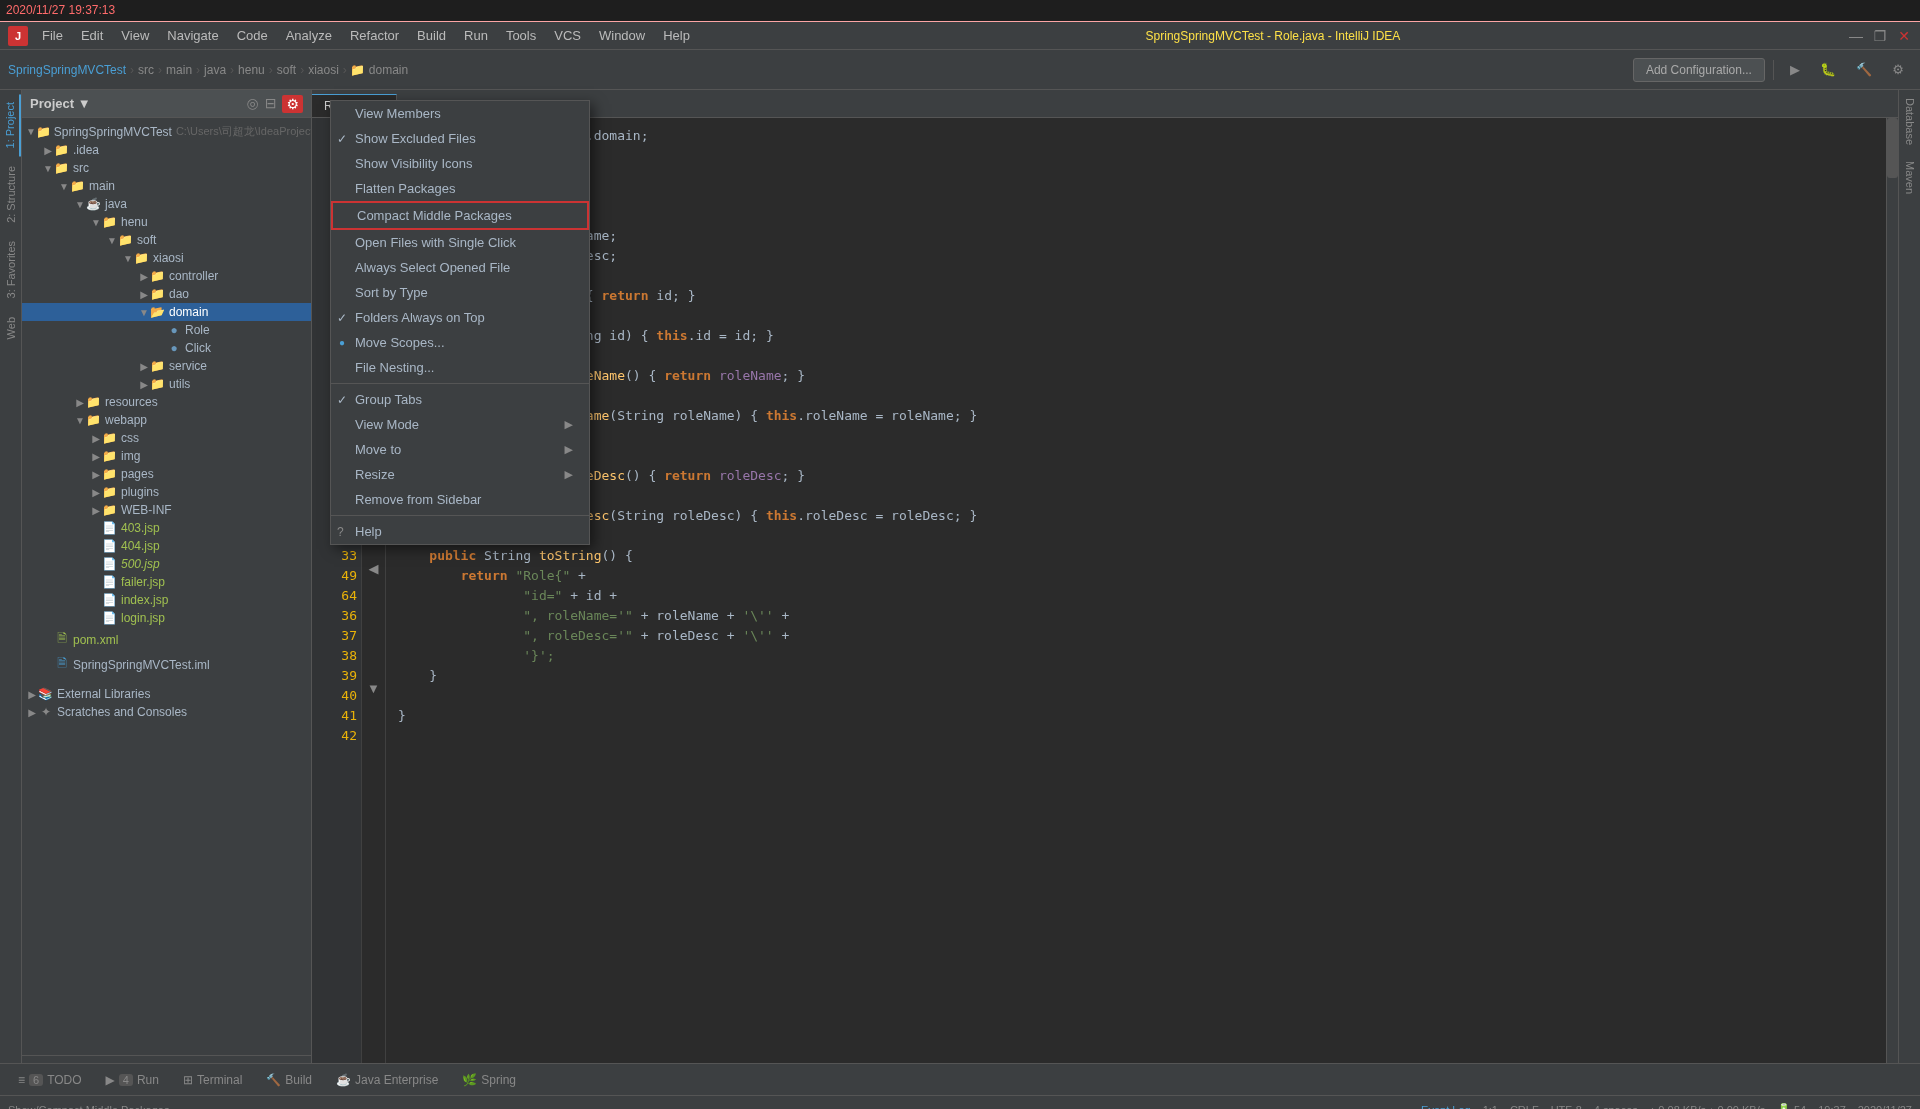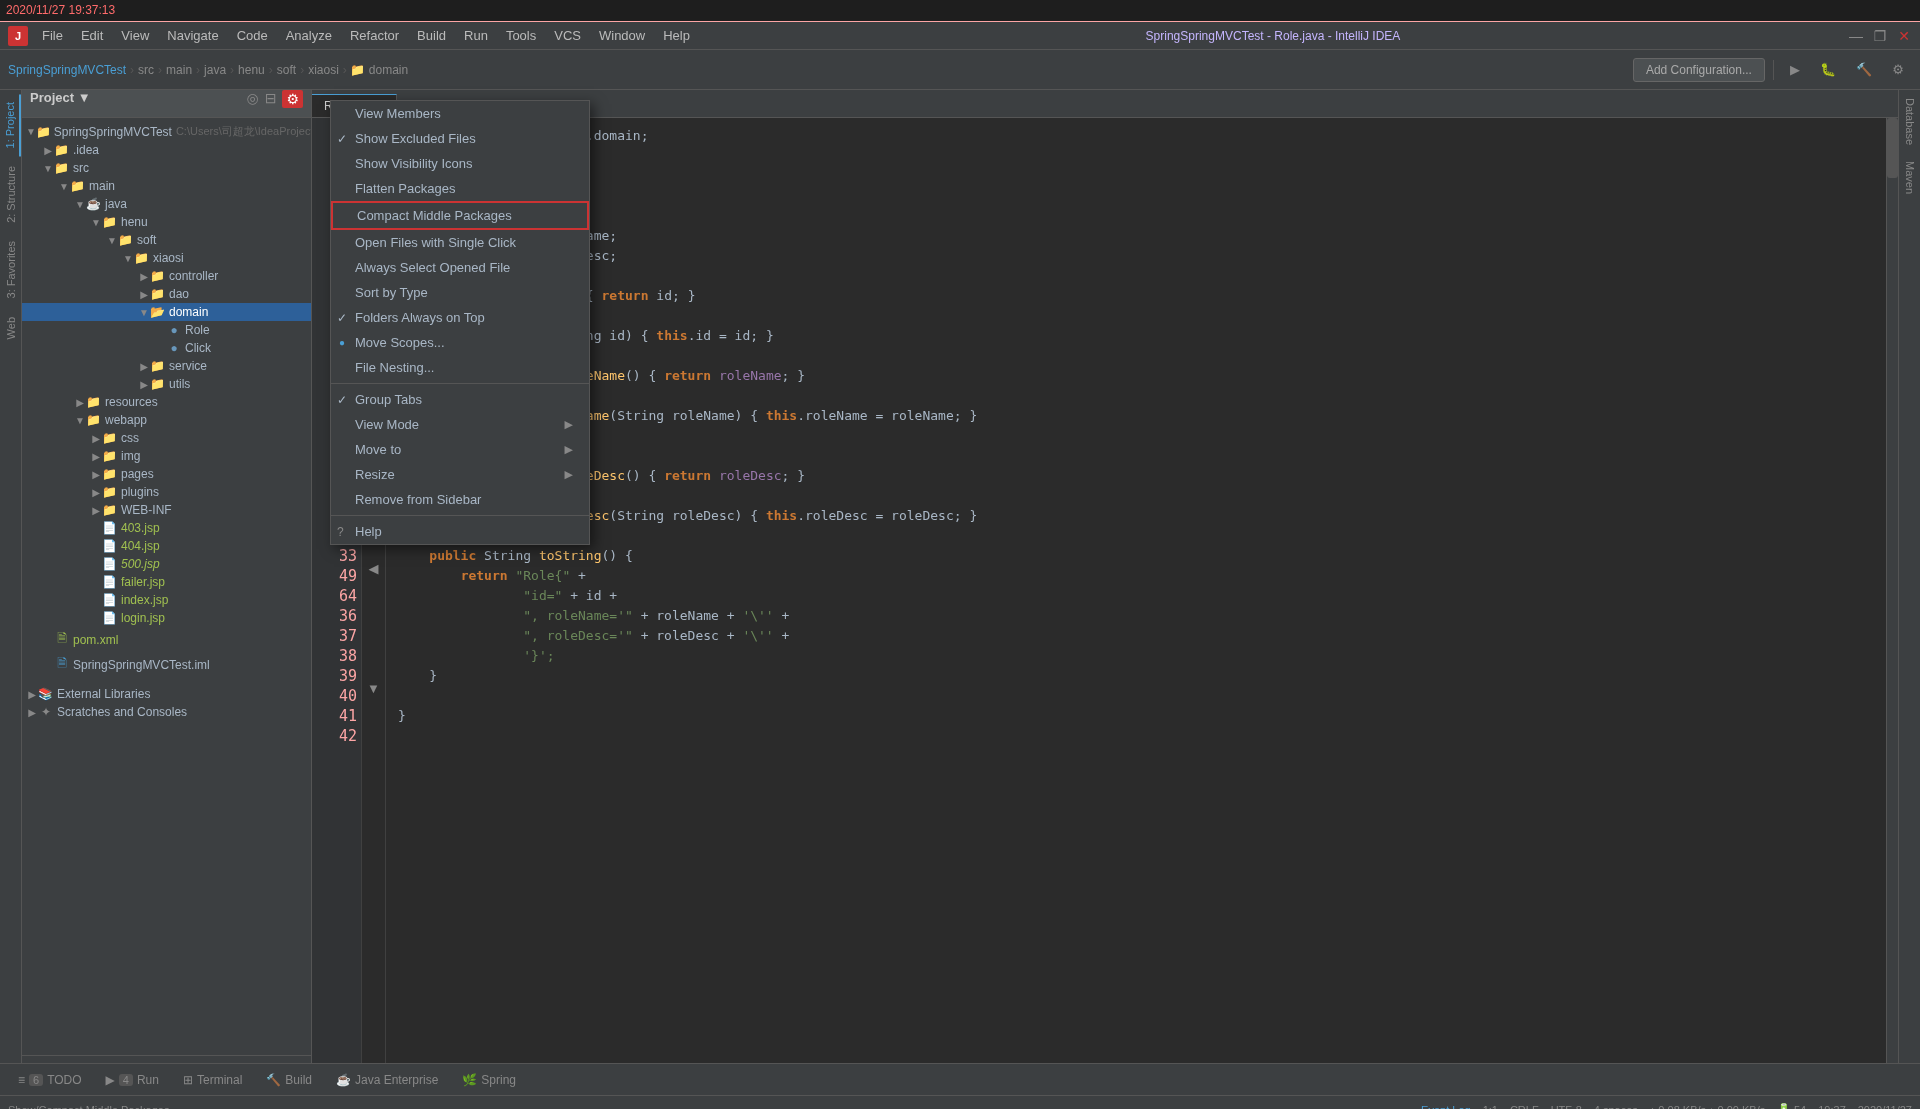--- a/index.html
+++ b/index.html
@@ -37,21 +37,21 @@
     .menu-item {
       padding: 4px 8px;
       color: #bbbbbb;
       font-size: 13px;
       cursor: pointer;
       border-radius: 3px;
     }
     .menu-item-center {
       flex: 1;
       text-align: center;
-      color: #c4b5fd;
+      color: #fde047;
       font-size: 12px;
     }
     .menu-right {
       display: flex;
       gap: 8px;
       align-items: center;
     }
     .win-btn {
       width: 16px;
       height: 16px;
@@ -97,21 +97,21 @@
       width: 290px;
       background: #3c3f41;
       border-right: 1px solid #555;
       display: flex;
       flex-direction: column;
     }
     #project-header {
       height: 28px;
       background: #4c5052;
       display: flex;
-      align-items: flex-start;
+      align-items: center;
       padding: 0 8px;
       gap: 0;
       border-bottom: 1px solid #555;
     }
     #project-title { color: #ccc; font-size: 13px; font-weight: bold; }
     #project-toolbar { margin-left: auto; display: flex; gap: 6px; }
     .toolbar-icon { color: #888; font-size: 14px; cursor: pointer; }
     .toolbar-icon.active { background: #ff6b6b; color: white; border-radius: 2px; padding: 1px 3px; }
 
     #project-tree {
@@ -169,23 +169,23 @@
 
     #editor-content {
       flex: 1;
       display: flex;
       overflow: hidden;
       position: relative;
     }
     #line-numbers {
       width: 50px;
       background: #313335;
-      color: #fca5a5;
+      color: #eab308;
       font-family: 'Consolas', monospace;
-      font-size: 15px;
+      font-size: 13px;
       padding: 8px 4px;
       text-align: right;
       line-height: 20px;
       border-right: 1px solid #404040;
       user-select: none;
     }
     #code-area {
       flex: 1;
       padding: 8px 12px;
       font-family: 'Consolas', monospace;

